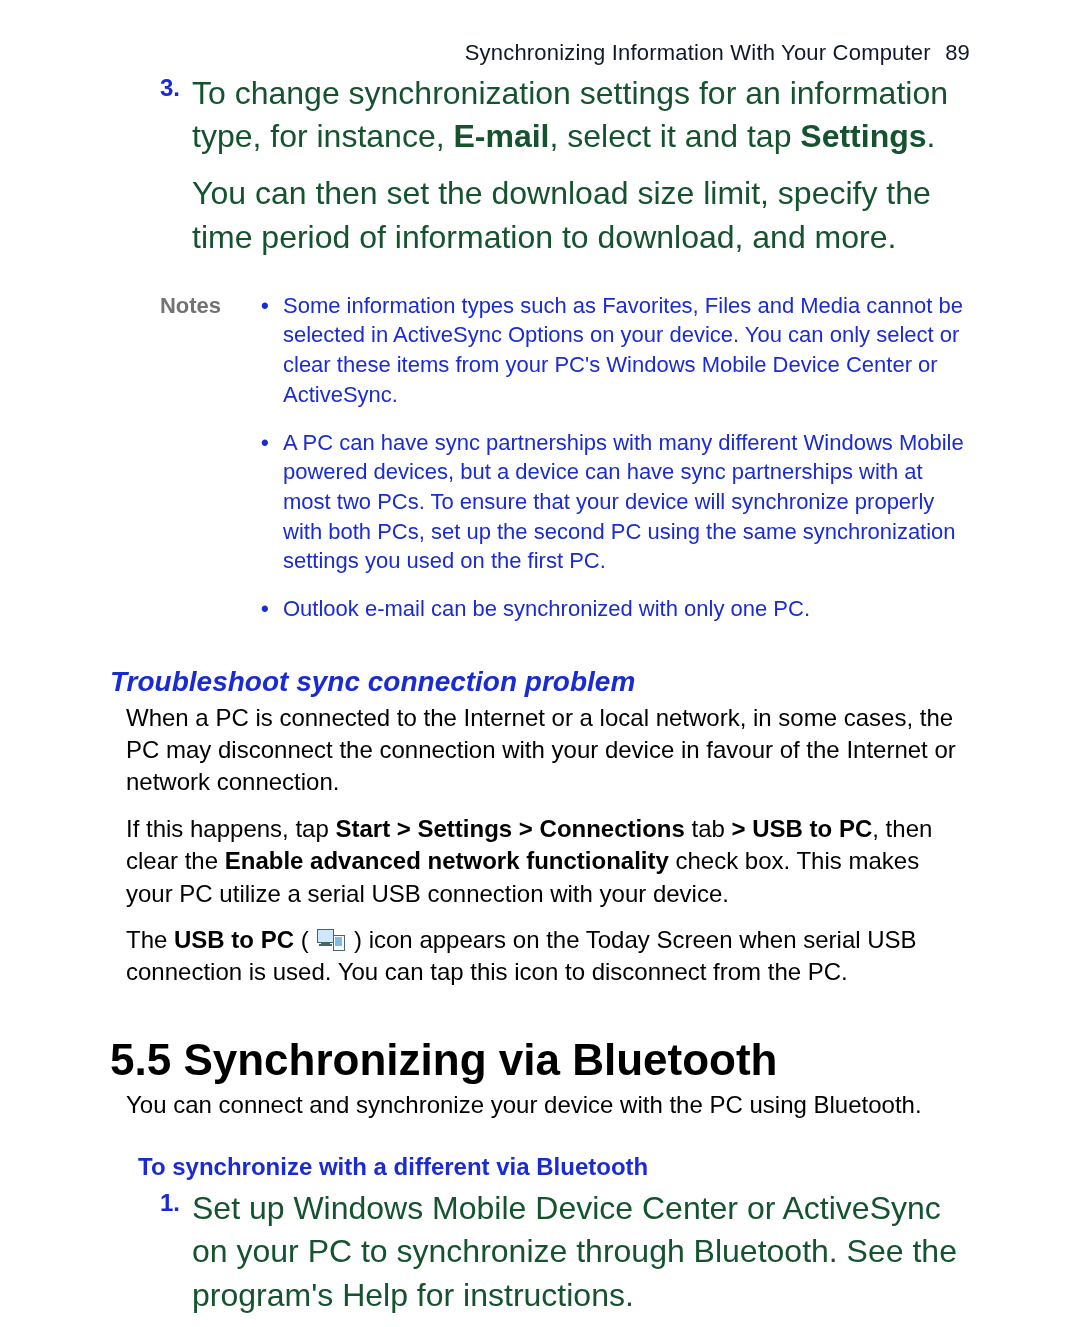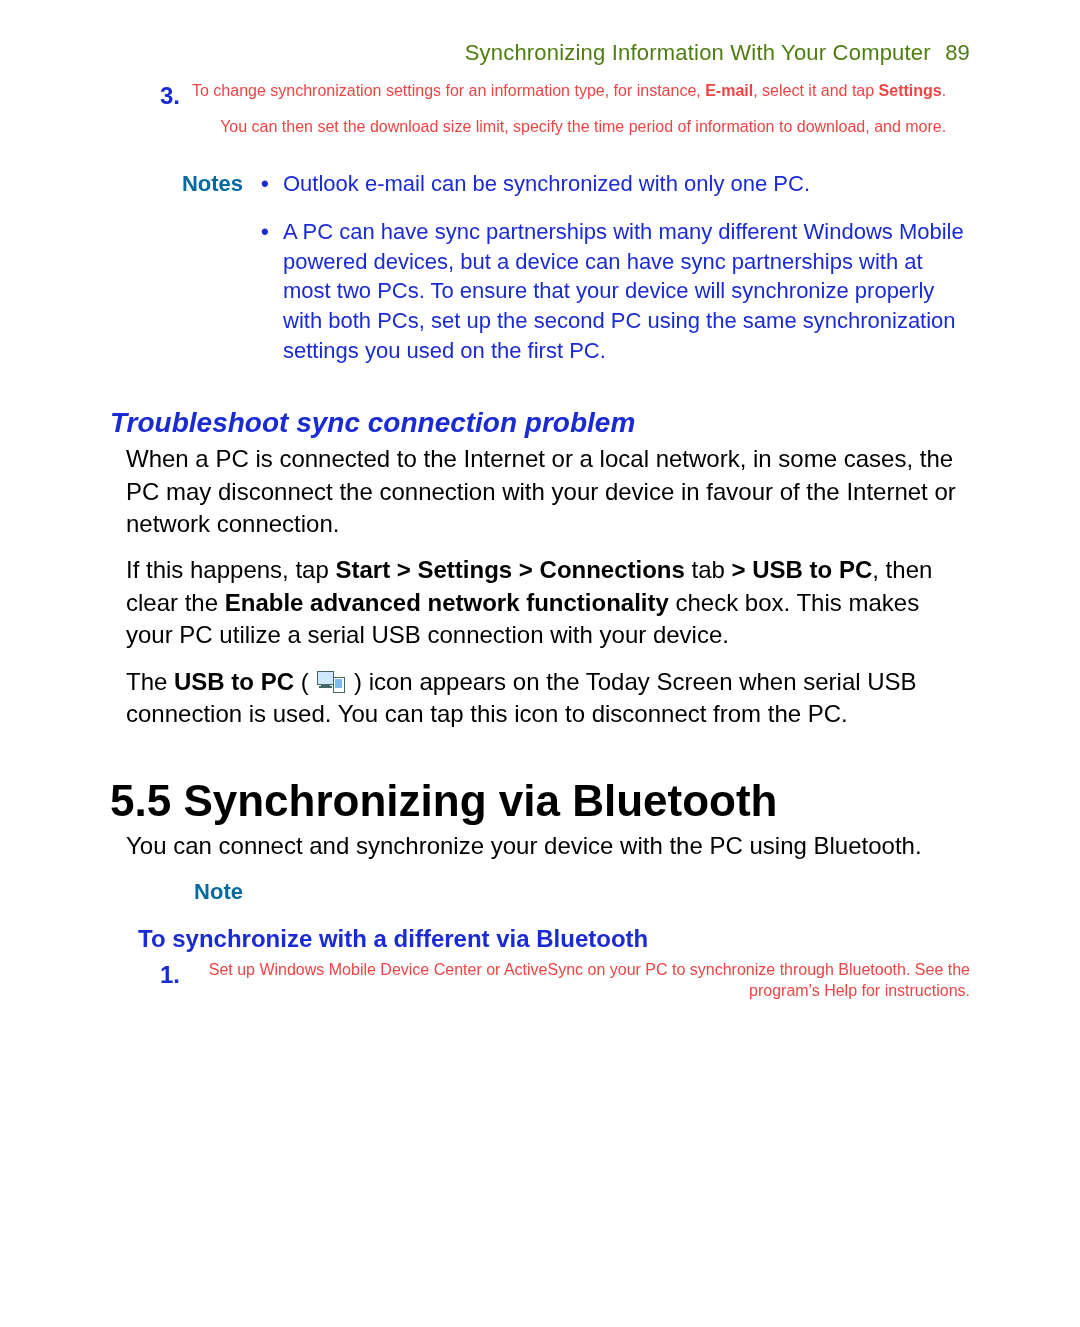--- a/index.html
+++ b/index.html
@@ -11,23 +11,23 @@
   }
   .page {
     width: 1080px;
     min-height: 1327px;
     box-sizing: border-box;
     padding: 40px 110px 60px 110px;
     position: relative;
   }
   .running-head {
     text-align: right;
-    color: #4d7c0f;
-    font-size: 22px;
-    margin: 0 0 14px 0;
+    color: #0f172a;
+    font-size: 22px;
+    margin: 0 0 6px 0;
     letter-spacing: 0.2px;
   }
   .running-head .page-no {
     margin-left: 8px;
   }
 
   
   .olist {
     margin: 0 0 18px 0;
   }
@@ -39,40 +39,39 @@
     min-width: 70px;
     text-align: right;
     font-weight: 700;
     color: #1a2bd3;
     font-size: 24px;
     line-height: 1.35;
     flex: 0 0 70px;
     padding-right: 2px;
   }
   .ol-body {
-    font-size: 16px;
-    line-height: 1.35;
-    color: #ef4444;
-    text-align: right;
+    font-size: 32px;
+    line-height: 1.35;
+    color: #14532d;
   }
   .ol-body p {
     margin: 0 0 14px 0;
   }
 
   
   .notes {
     display: flex;
     gap: 18px;
     margin: 12px 0 24px 0;
   }
   .notes-label {
     flex: 0 0 105px;
     min-width: 105px;
-    text-align: right;
-    color: #0369a1;
+    text-align: center;
+    color: #737373;
     font-weight: 700;
     font-size: 22px;
     line-height: 1.35;
     padding-left: 28px;
   }
   .notes-body ul {
     list-style: none;
     margin: 0;
     padding: 0;
   }
@@ -206,22 +205,23 @@
         </p>
         <p>You can then set the download size limit, specify the time period of information to download, and more.</p>
       </div>
     </div>
   </div>
 
   <div class="notes">
     <div class="notes-label">Notes</div>
     <div class="notes-body">
       <ul>
+        <li>Some information types such as Favorites, Files and Media cannot be selected in ActiveSync Options on your device. You can only select or clear these items from your PC's Windows Mobile Device Center or ActiveSync.</li>
+        <li>A PC can have sync partnerships with many different Windows Mobile powered devices, but a device can have sync partnerships with at most two PCs. To ensure that your device will synchronize properly with both PCs, set up the second PC using the same synchronization settings you used on the first PC.</li>
         <li>Outlook e-mail can be synchronized with only one PC.</li>
-        <li>A PC can have sync partnerships with many different Windows Mobile powered devices, but a device can have sync partnerships with at most two PCs. To ensure that your device will synchronize properly with both PCs, set up the second PC using the same synchronization settings you used on the first PC.</li>
       </ul>
     </div>
   </div>
 
   <div class="h2">Troubleshoot sync connection problem</div>
 
   <p class="body-p">When a PC is connected to the Internet or a local network, in some cases, the PC may disconnect the connection with your device in favour of the Internet or network connection.</p>
 
   <p class="body-p">
     <span>If this happens, tap </span><span class="b">Start &gt; Settings &gt; Connections</span><span> tab </span><span class="b">&gt; USB to PC</span><span>, then clear the </span><span class="b">Enable advanced network functionality</span><span> check box. This makes your PC utilize a serial USB connection with your device.</span>
@@ -231,21 +231,20 @@
     <span>The </span><span class="b">USB to PC</span><span> ( </span><span class="inline-icon">
       <span class="screen"></span><span class="base"></span><span class="stand"></span><span class="pda"></span>
     </span><span> ) icon appears on the Today Screen when serial USB connection is used. You can tap this icon to disconnect from the PC.</span>
   </p>
 
   <div class="h1">5.5  Synchronizing via Bluetooth</div>
 
   <p class="body-p">You can connect and synchronize your device with the PC using Bluetooth.</p>
 
   <div class="note-single">
-    <div class="notes-label">Note</div>
   </div>
 
   <div class="h3">To synchronize with a different via Bluetooth</div>
 
   <div class="olist">
     <div class="ol-row">
       <div class="ol-marker">1.</div>
       <div class="ol-body">
         <p>Set up Windows Mobile Device Center or ActiveSync on your PC to synchronize through Bluetooth. See the program's Help for instructions.</p>
       </div>

